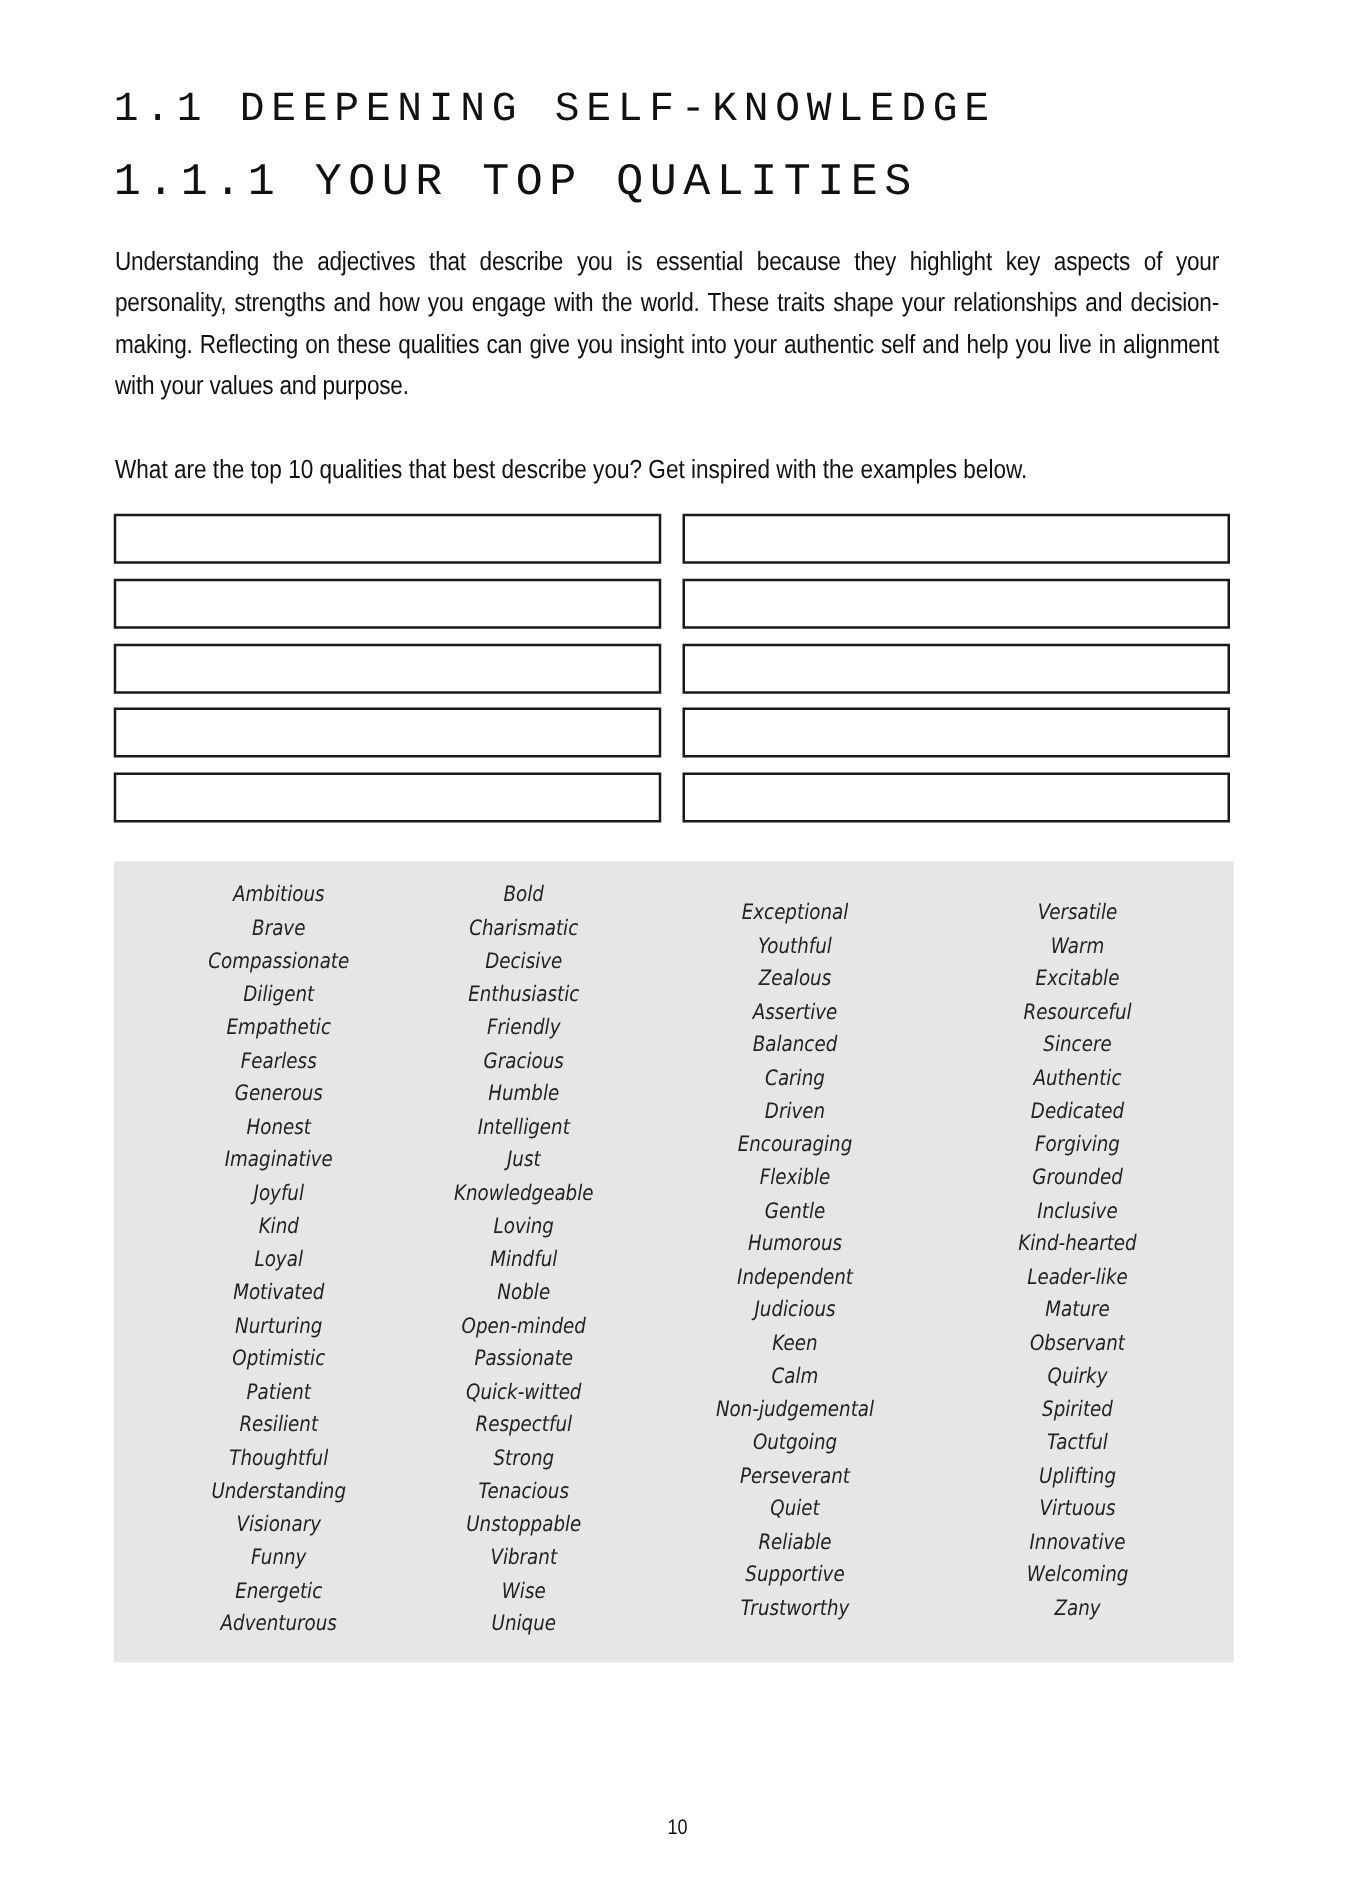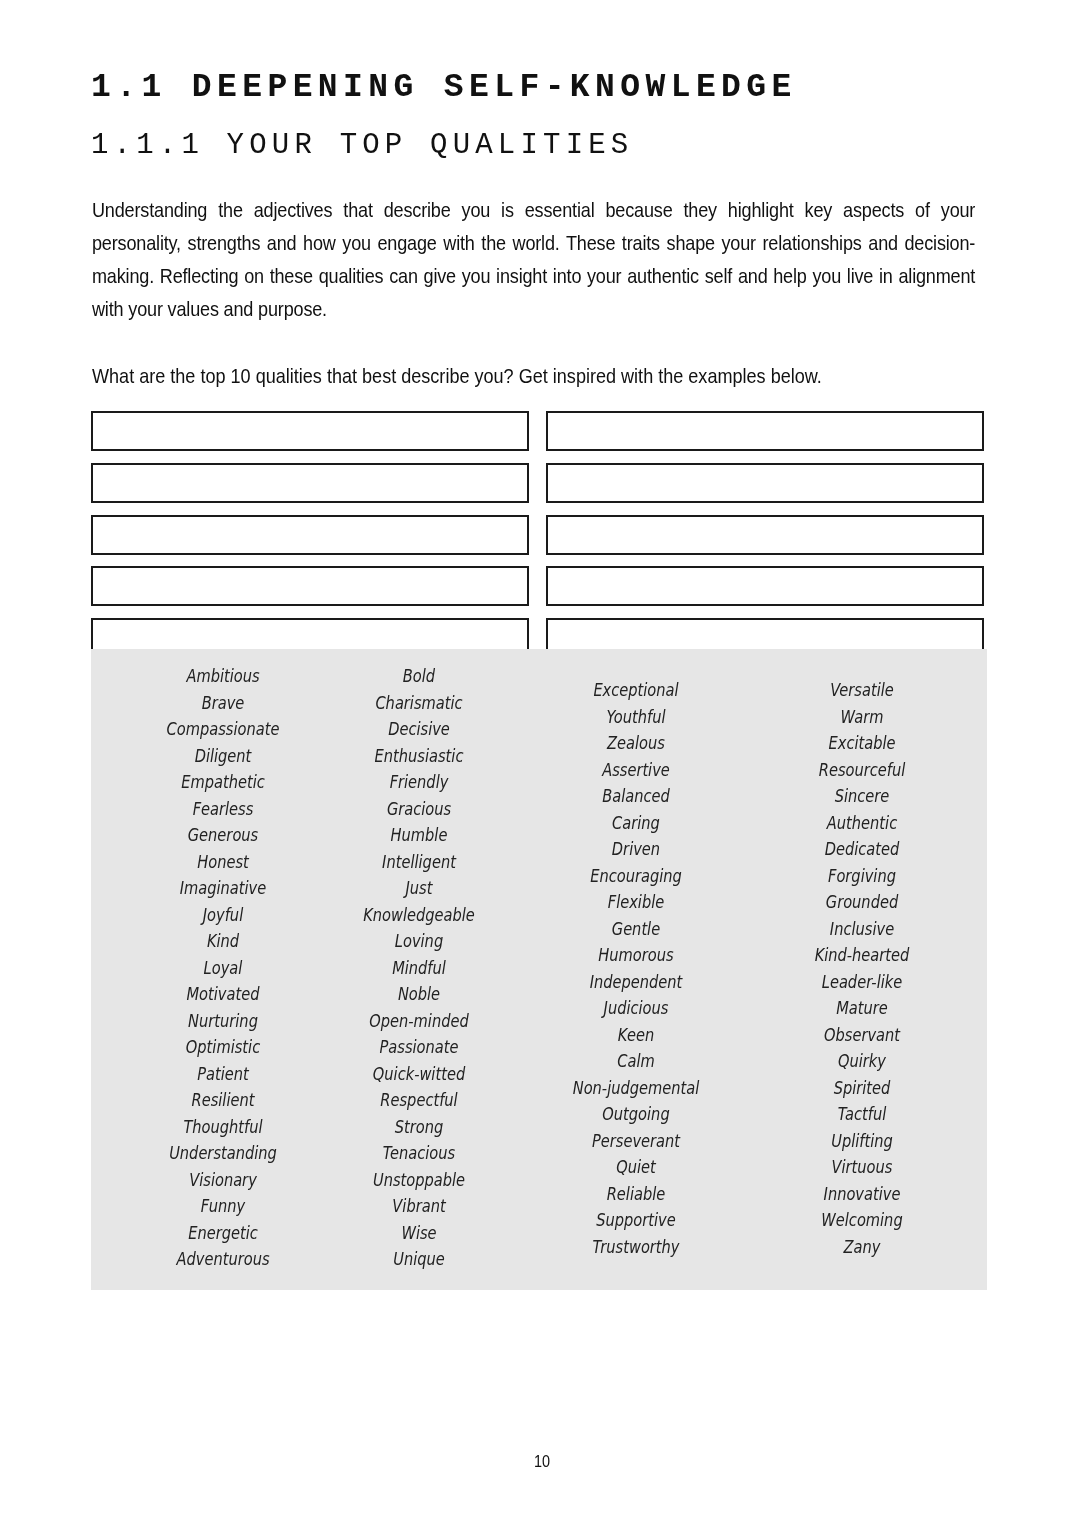--- a/index.html
+++ b/index.html
@@ -1,47 +1,47 @@
 <!DOCTYPE html>
 <html><head>
 <meta charset="utf-8">
 <style>
   html, body { margin: 0; padding: 0; background: #ffffff; }
   body { width: 1084px; height: 1518px; position: relative; overflow: hidden; color: #111; }
   .h1 {
     position: absolute; left: 91px; top: 68px;
     font-family: "Liberation Mono", "DejaVu Sans Mono", monospace;
-    font-weight: bold; font-size: 33px; letter-spacing: 5.4px; margin: 0; line-height: 40px;
+    font-weight: normal; font-size: 33px; letter-spacing: 5.4px; margin: 0; line-height: 40px;
     color: #111;
   }
   .h2 {
     position: absolute; left: 91px; top: 128px;
     font-family: "Liberation Mono", "DejaVu Sans Mono", monospace;
-    font-weight: normal; font-size: 29px; letter-spacing: 5.2px; margin: 0; line-height: 36px;
+    font-weight: normal; font-size: 36px; letter-spacing: 5.2px; margin: 0; line-height: 36px;
     color: #111;
   }
   .intro {
     position: absolute; left: 92px; top: 193px; width: 883px;
     font-family: "Liberation Sans", sans-serif; font-size: 21px; line-height: 33px;
     text-align: justify; margin: 0; letter-spacing: -0.2px;
     transform: scaleX(0.86); transform-origin: left top; width: 1027px;
   }
   .prompt {
     position: absolute; left: 92px; top: 359px;
     font-family: "Liberation Sans", sans-serif; font-size: 21px; line-height: 33px; margin: 0;
     transform: scaleX(0.86); transform-origin: left top; white-space: nowrap;
   }
   .boxes { position: absolute; left: 91px; top: 411px; width: 897px; }
   .box {
     position: absolute; width: 438px; height: 40px; box-sizing: border-box;
     border: 2px solid #1a1a1a; background: #fff; outline: none;
     font-family: "Liberation Sans", sans-serif; font-size: 18px; padding: 0 8px;
   }
   .panel {
-    position: absolute; left: 91px; top: 649px; width: 896px; height: 641px;
+    position: absolute; left: 91px; top: 689px; width: 896px; height: 641px;
     background: #e6e6e6;
   }
   .col { position: absolute; text-align: center; width: 200px; }
   .word {
     display: block; font-family: "DejaVu Sans", sans-serif; font-style: italic;
     font-size: 17px; line-height: 26.5px; color: #222;
     transform: scaleX(0.86);
   }
   .page-num {
     position: absolute; left: 0; width: 1084px; top: 1452px; text-align: center;

